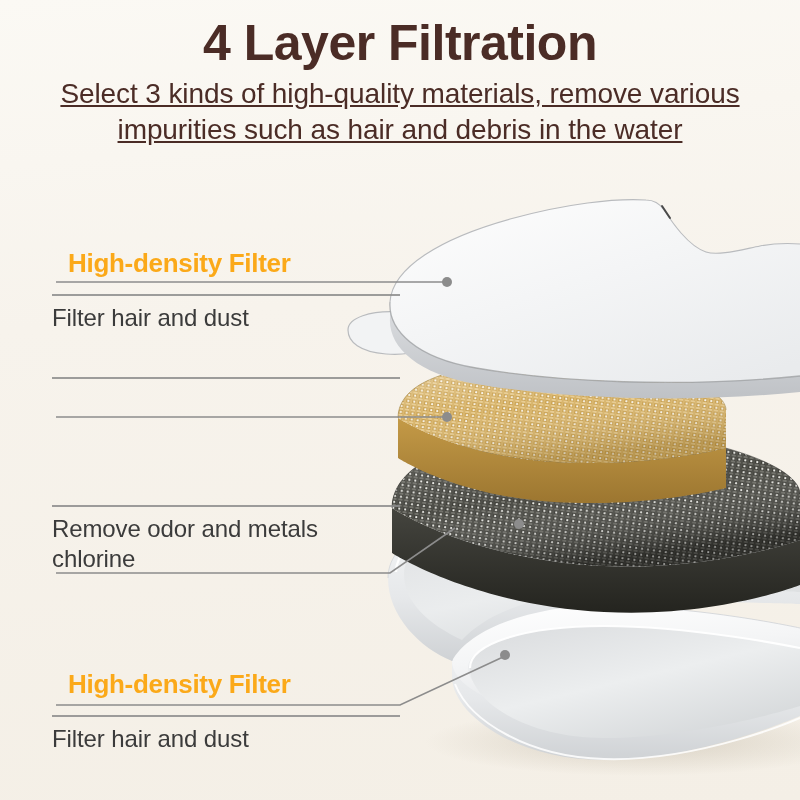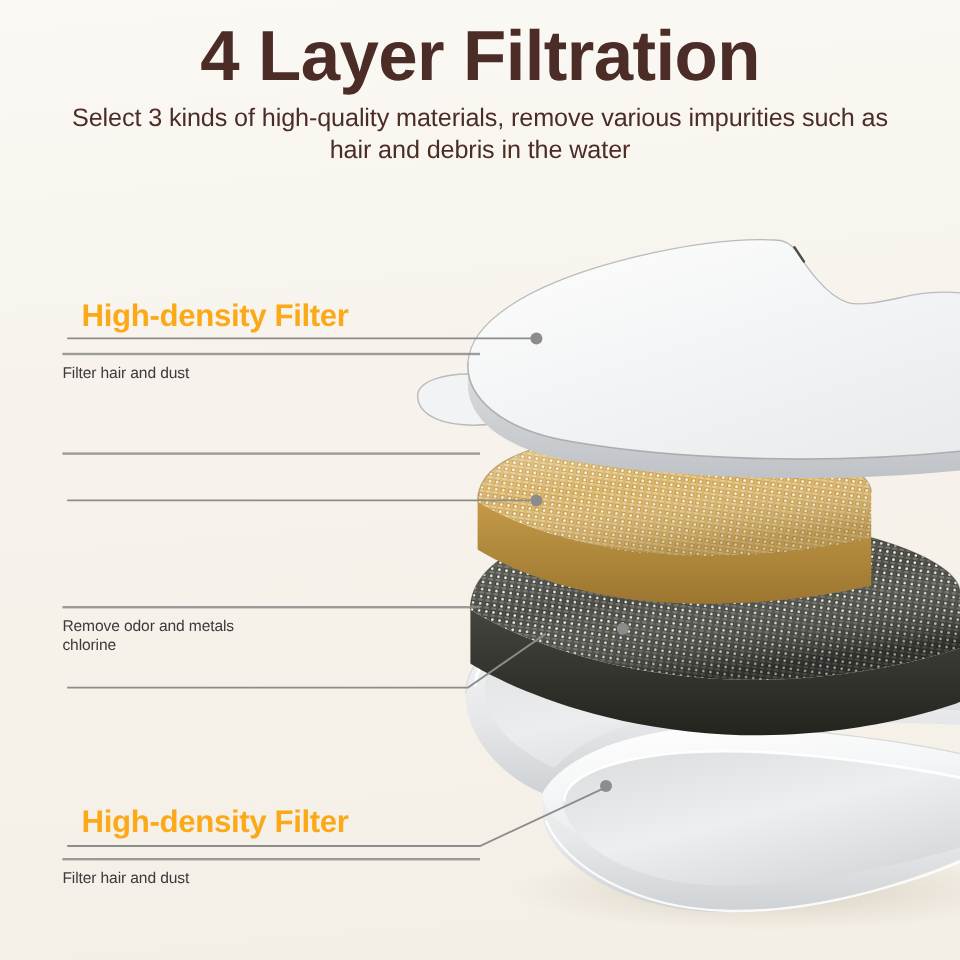--- a/index.html
+++ b/index.html
@@ -27,34 +27,35 @@
     position: absolute;
     top: 0;
     left: 0;
     width: 800px;
     text-align: center;
   }
   #title {
     margin: 0;
     padding-top: 16px;
     font-family: "Liberation Sans", sans-serif;
-    font-size: 59px;
+    font-size: 50px;
     font-weight: bold;
     letter-spacing: -0.5px;
     color: #4b2c26;
     line-height: 1.08;
   }
   #subtitle {
     margin: 6px auto 0 auto;
     width: 700px;
-    font-size: 21px;
+    font-size: 28px;
     font-weight: normal;
     color: #4b2c26;
     line-height: 1.28;
     letter-spacing: -0.1px;
+    text-decoration: underline;
   }
 
   
   #product {
     position: absolute;
     left: 0;
     top: 0;
     width: 800px;
     height: 800px;
     pointer-events: none;
@@ -74,21 +75,21 @@
     white-space: pre-line;
     margin: 16px;
   }
   .label-rule {
     height: 2px;
     background: #8c8c8c;
     margin-top: 5px;
     opacity: .85;
   }
   .label-desc {
-    font-size: 13px;
+    font-size: 24px;
     color: #3b3b3b;
     line-height: 1.25;
     margin-top: 7px;
     white-space: pre-line;
     letter-spacing: -0.1px;
   }
 
   #lb0 { top: 232px; }
   #lb1 { top: 372px; }
   #lb2 { top: 500px; }

